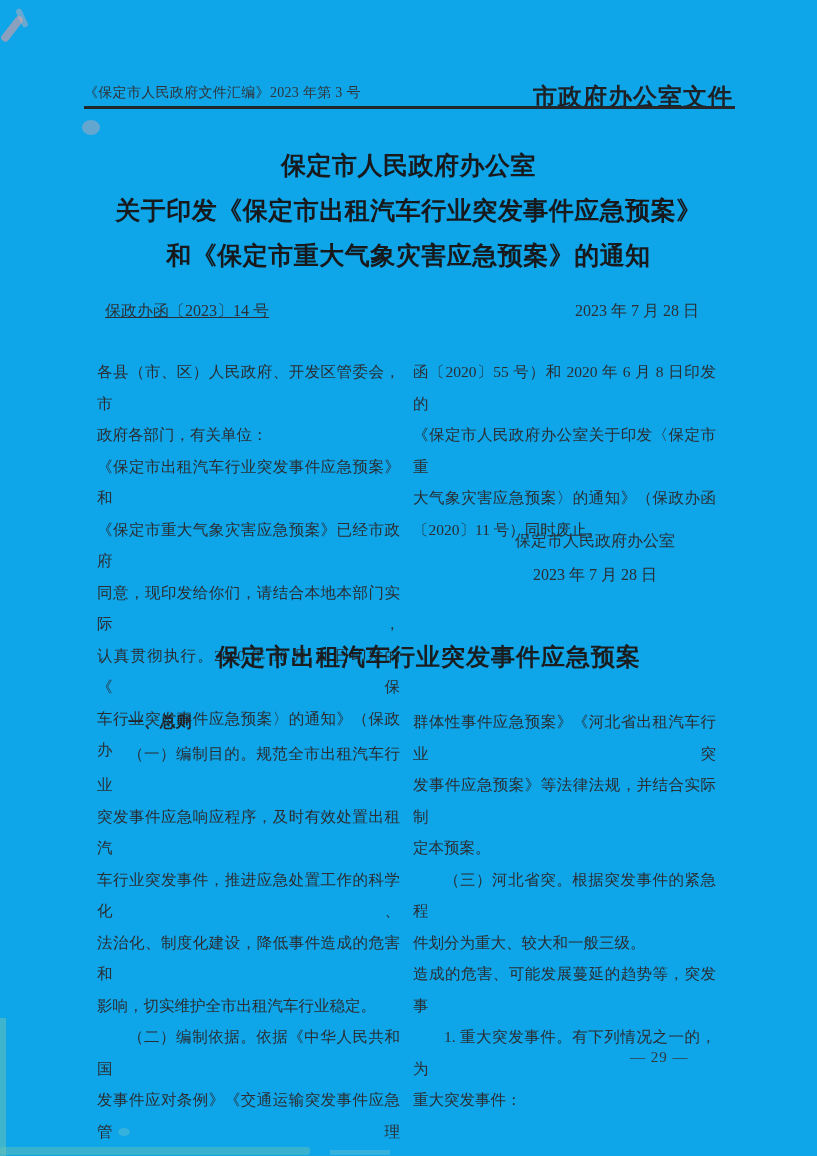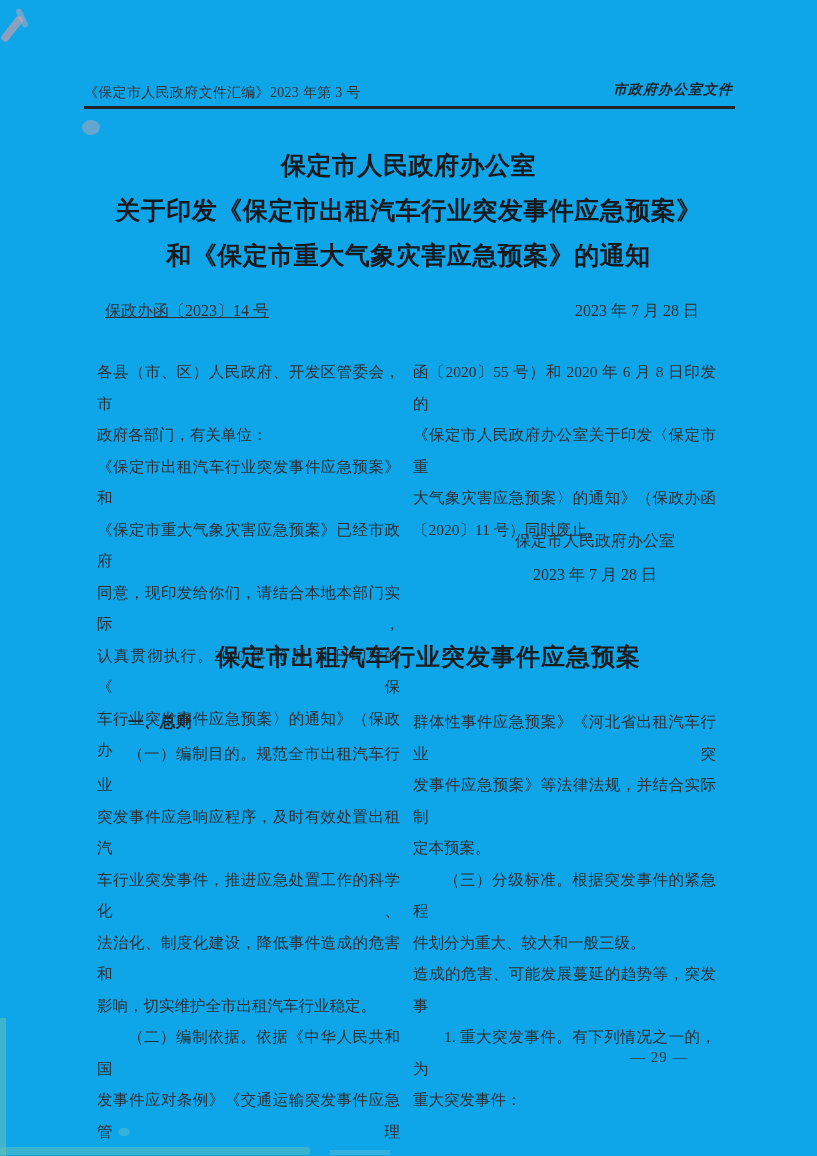--- a/index.html
+++ b/index.html
@@ -4,22 +4,22 @@
 <style>
   html,body { margin:0; padding:0; background:#ffffff; }
   .page {
     position:relative; width:817px; height:1156px; background:#0ea5e9;
     font-family:"Liberation Serif","DejaVu Serif",serif; color:#262626; overflow:hidden;
   }
   .header-left {
     position:absolute; left:84px; top:84px; font-size:14px; color:#30343a; letter-spacing:.3px;
   }
   .header-right {
-    position:absolute; right:84px; top:81px; font-size:14px; font-weight:700;
-    font-family:"Liberation Sans","DejaVu Sans",sans-serif; letter-spacing:1px; color:#1d2126;font-style:italic;
+    position:absolute; right:84px; top:81px; font-size:24px; font-weight:700;
+    font-family:"Liberation Sans","DejaVu Sans",sans-serif; letter-spacing:1px; color:#1d2126;
   }
   .header-rule {
     position:absolute; left:84px; right:82px; top:106px; height:3px; background:#23262b;
   }
   .doc-title {
     position:absolute; left:0; right:0; top:143px; text-align:center;
     font-weight:700; font-size:25px; line-height:45px; letter-spacing:.5px; color:#17191c;
   }
   .docinfo-number { position:absolute; left:105px; top:301px; font-size:16px; color:#2c3036;text-decoration:underline; }
   .docinfo-date   { position:absolute; right:118px; top:301px; font-size:16px; color:#2c3036; }
@@ -115,21 +115,21 @@
       <div class="tline">车行业突发事件，推进应急处置工作的科学化、</div>
       <div class="tline">法治化、制度化建设，降低事件造成的危害和</div>
       <div class="tline short">影响，切实维护全市出租汽车行业稳定。</div>
       <div class="tline indent"><span class="kaiti">（二）编制依据。</span>依据《中华人民共和国</div>
       <div class="tline">发事件应对条例》《交通运输突发事件应急管理</div>
     </div>
   <div class="col col-right sec2">
       <div class="tline">群体性事件应急预案》《河北省出租汽车行业突</div>
       <div class="tline">发事件应急预案》等法律法规，并结合实际制</div>
       <div class="tline short">定本预案。</div>
-      <div class="tline indent"><span class="kaiti">（三）分级标准。</span>根据突发事件的紧急程</div>
+      <div class="tline indent"><span class="kaiti">（三）河北省突。</span>根据突发事件的紧急程</div>
       <div class="tline short">件划分为重大、较大和一般三级。</div>
       <div class="tline">造成的危害、可能发展蔓延的趋势等，突发事</div>
       <div class="tline indent">1. 重大突发事件。有下列情况之一的，为</div>
       <div class="tline short">重大突发事件：</div>
     </div>
 
   <div class="page-number">— 29 —</div>
 
 </div>
 

